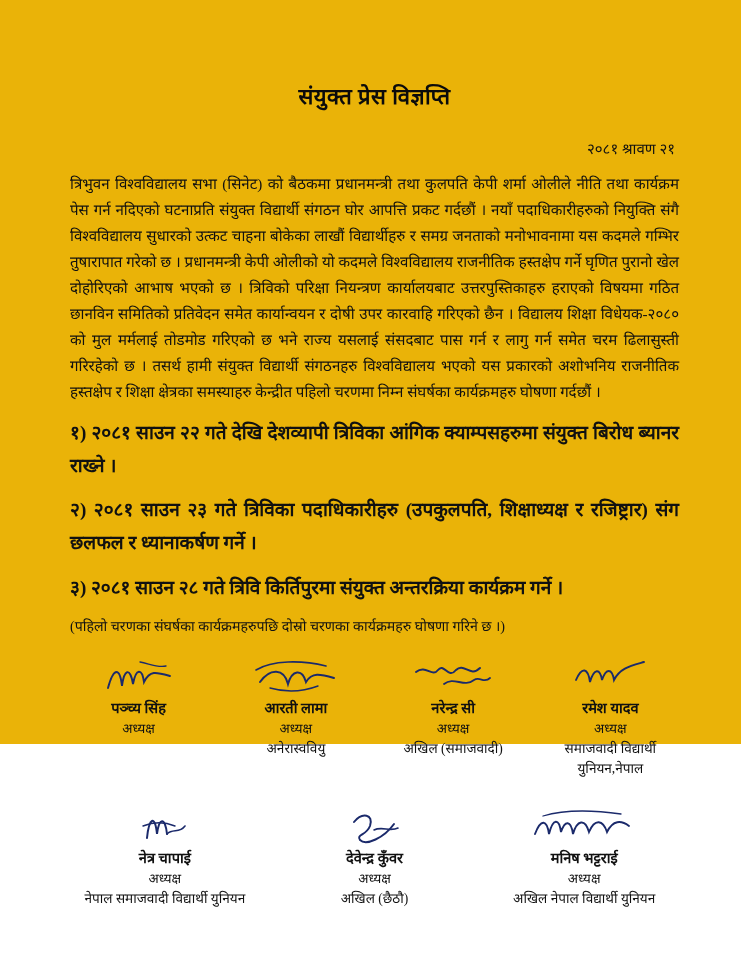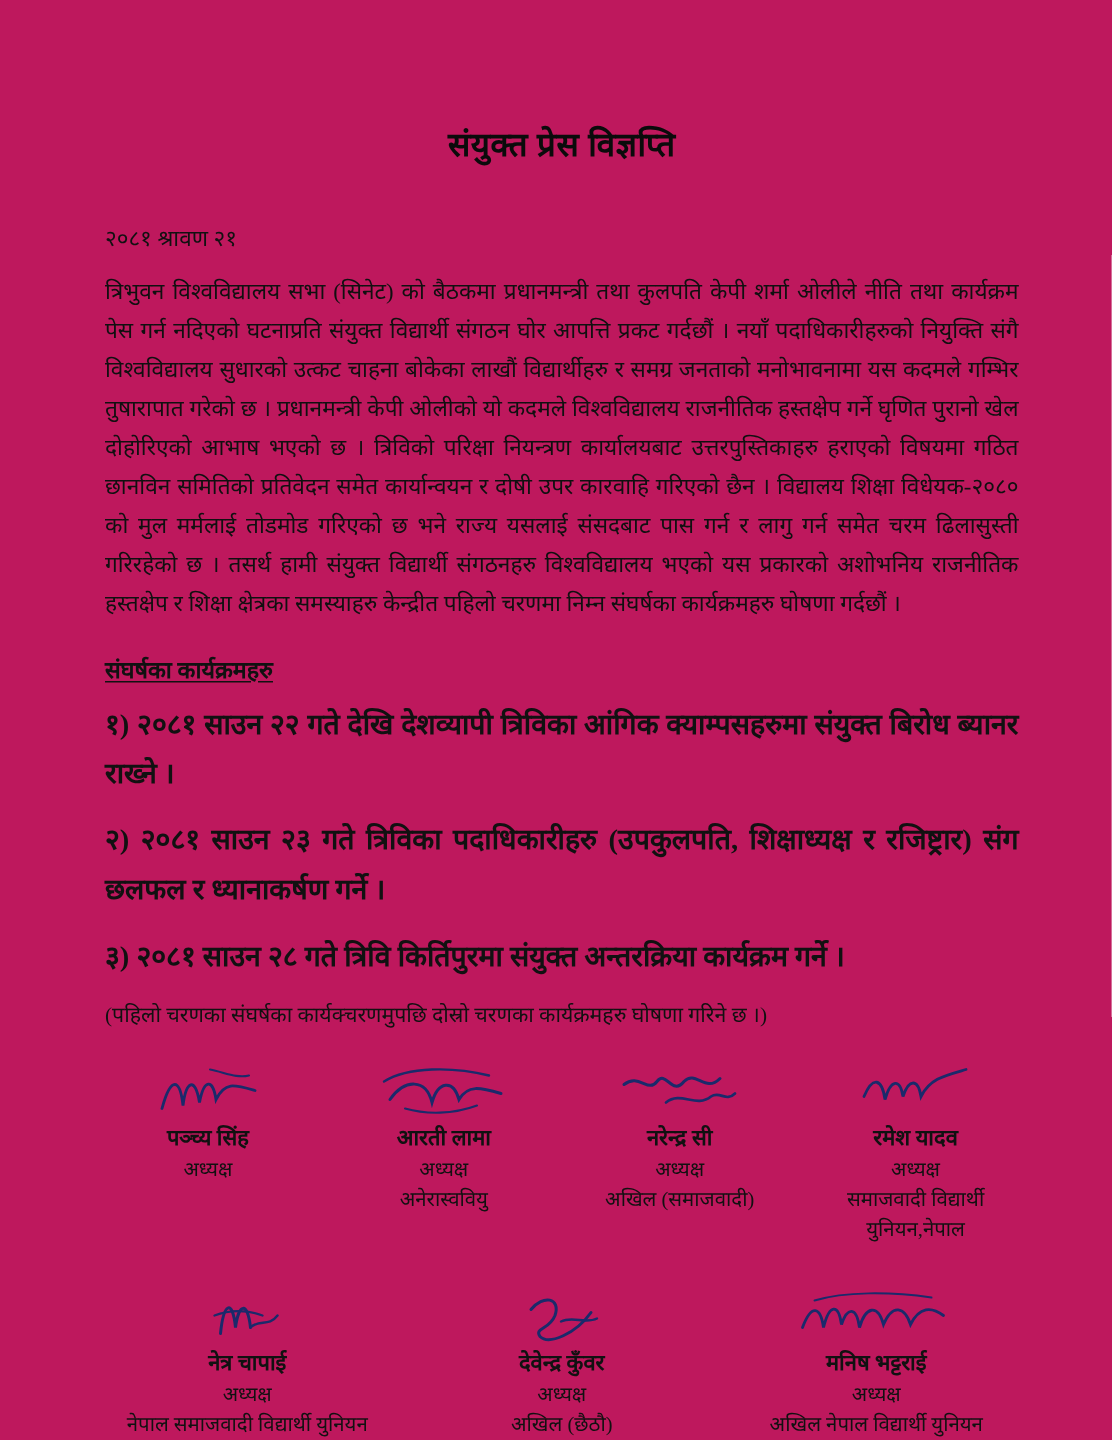--- a/index.html
+++ b/index.html
@@ -10,36 +10,37 @@
   body {
     width: 741px;
     height: 960px;
     font-family: "Liberation Serif", "DejaVu Serif", serif;
     color: #111111;
     overflow: hidden;
   }
   .page {
     position: relative;
     width: 741px;
-    height: 960px;
-    background: #be185d;
+    height: 744px;
+    background: #eab308;
     box-sizing: border-box;
     padding: 58px 62px 24px 70px;
   }
   .doc-title {
     text-align: center;
     font-size: 22px;
     font-weight: bold;
     letter-spacing: 0.4px;
     margin: 22px 0 0 0;
     color: #0b0b0b;
   }
   .doc-date {
+    text-align: right;
     font-size: 15px;
-    margin: 38px 4px 0 0;
+    margin: 28px 4px 0 0;
     color: #111;
   }
   .body-text {
     margin-top: 14px;
     font-size: 15.1px;
     line-height: 1.72;
     text-align: justify;
     text-justify: inter-word;
     color: #101010;
   }
@@ -107,29 +108,28 @@
 <body>
 
 <div class="page">
 
   <h1 class="doc-title">संयुक्त प्रेस विज्ञप्ति</h1>
 
   <div class="doc-date">२०८१ श्रावण २१</div>
 
   <div class="body-text">त्रिभुवन विश्वविद्यालय सभा (सिनेट) को बैठकमा प्रधानमन्त्री तथा कुलपति केपी शर्मा ओलीले नीति तथा कार्यक्रम पेस गर्न नदिएको घटनाप्रति संयुक्त विद्यार्थी संगठन घोर आपत्ति प्रकट गर्दछौं । नयाँ पदाधिकारीहरुको नियुक्ति संगै विश्वविद्यालय सुधारको उत्कट चाहना बोकेका लाखौं विद्यार्थीहरु र समग्र जनताको मनोभावनामा यस कदमले गम्भिर तुषारापात गरेको छ । प्रधानमन्त्री केपी ओलीको यो कदमले विश्वविद्यालय राजनीतिक हस्तक्षेप गर्ने घृणित पुरानो खेल दोहोरिएको आभाष भएको छ । त्रिविको परिक्षा नियन्त्रण कार्यालयबाट उत्तरपुस्तिकाहरु हराएको विषयमा गठित छानविन समितिको प्रतिवेदन समेत कार्यान्वयन र दोषी उपर कारवाहि गरिएको छैन । विद्यालय शिक्षा विधेयक-२०८० को मुल मर्मलाई तोडमोड गरिएको छ भने राज्य यसलाई संसदबाट पास गर्न र लागु गर्न समेत चरम ढिलासुस्ती गरिरहेको छ । तसर्थ हामी संयुक्त विद्यार्थी संगठनहरु विश्वविद्यालय भएको यस प्रकारको अशोभनिय राजनीतिक हस्तक्षेप  र शिक्षा क्षेत्रका समस्याहरु केन्द्रीत पहिलो चरणमा निम्न संघर्षका कार्यक्रमहरु घोषणा गर्दछौं ।</div>
 
-  <div class="section-heading">संघर्षका कार्यक्रमहरु</div>
 
   <div class="program-list">
     <div class="program-item">१) २०८१ साउन २२ गते देखि देशव्यापी त्रिविका आंगिक क्याम्पसहरुमा संयुक्त बिरोध ब्यानर राख्ने ।</div>
     <div class="program-item">२) २०८१ साउन २३ गते त्रिविका पदाधिकारीहरु (उपकुलपति, शिक्षाध्यक्ष र रजिष्ट्रार) संग छलफल र ध्यानाकर्षण गर्ने ।</div>
     <div class="program-item">३) २०८१ साउन २८ गते त्रिवि किर्तिपुरमा संयुक्त अन्तरक्रिया कार्यक्रम गर्ने ।</div>
   </div>
 
-  <div class="note-line">(पहिलो चरणका संघर्षका कार्यक्चरणमुपछि दोस्रो चरणका कार्यक्रमहरु घोषणा गरिने छ ।)</div>
+  <div class="note-line">(पहिलो चरणका संघर्षका कार्यक्रमहरुपछि दोस्रो चरणका कार्यक्रमहरु घोषणा गरिने छ ।)</div>
 
   <div class="sign-block">
 
     <div class="sign-row row1">
 
       <div class="sign-cell">
         <div class="sig-img">
           <svg width="78" height="38" viewBox="0 0 78 38">
             <path d="M8 30 C14 8, 20 10, 22 28 C24 12, 30 8, 33 26 C36 10, 42 10, 44 24 C50 12, 56 14, 70 18" fill="none" stroke="#1b2a6b" stroke-width="1.9" stroke-linecap="round"></path>
             <path d="M40 4 C50 6, 58 10, 66 8" fill="none" stroke="#1b2a6b" stroke-width="1.4" stroke-linecap="round"></path>

